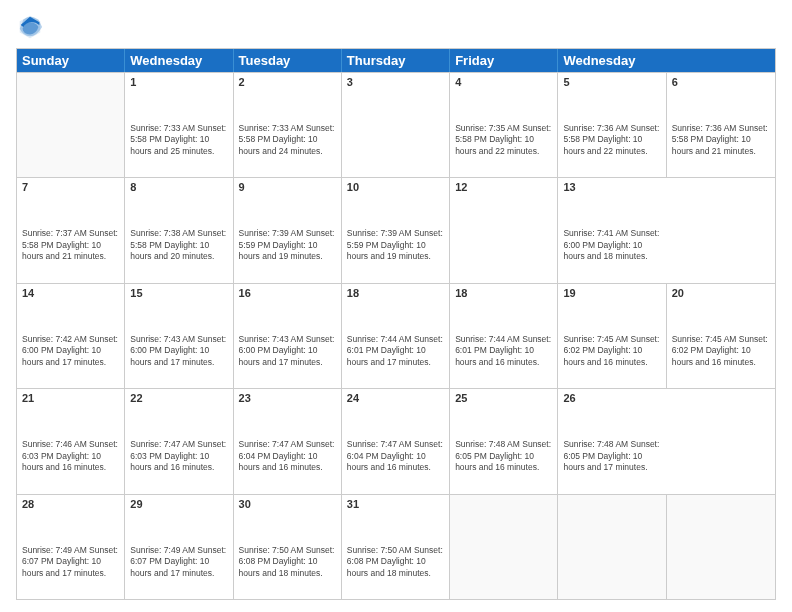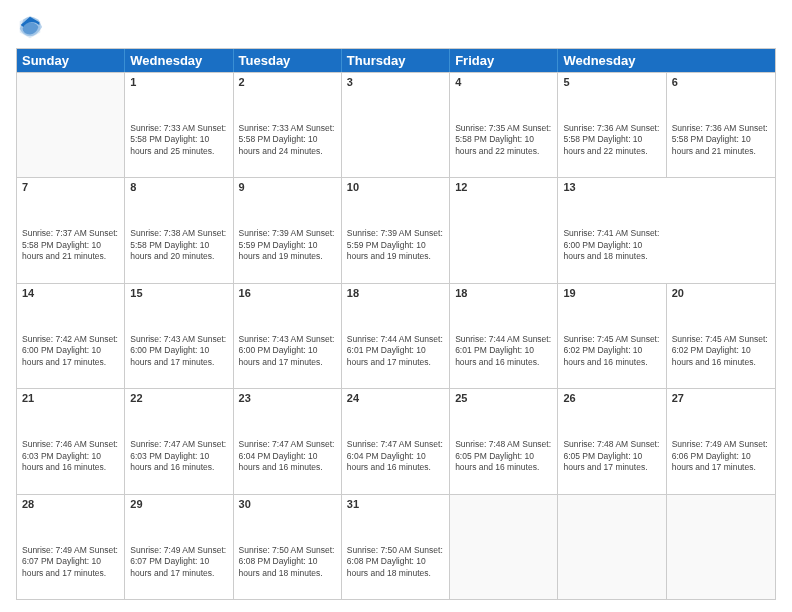--- a/index.html
+++ b/index.html
@@ -314,27 +314,20 @@
 Daylight: 10 hours
 and 16 minutes.</div>
           </div>
           <div class="cal-cell">
             <span class="cell-day">26</span>
             <div class="cell-info">Sunrise: 7:48 AM
 Sunset: 6:05 PM
 Daylight: 10 hours
 and 17 minutes.</div>
           </div>
-          <div class="cal-cell">
-            <span class="cell-day">27</span>
-            <div class="cell-info">Sunrise: 7:49 AM
-Sunset: 6:06 PM
-Daylight: 10 hours
-and 17 minutes.</div>
-          </div>
         </div>
         <div class="cal-row">
           <div class="cal-cell">
             <span class="cell-day">28</span>
             <div class="cell-info">Sunrise: 7:49 AM
 Sunset: 6:07 PM
 Daylight: 10 hours
 and 17 minutes.</div>
           </div>
           <div class="cal-cell">

